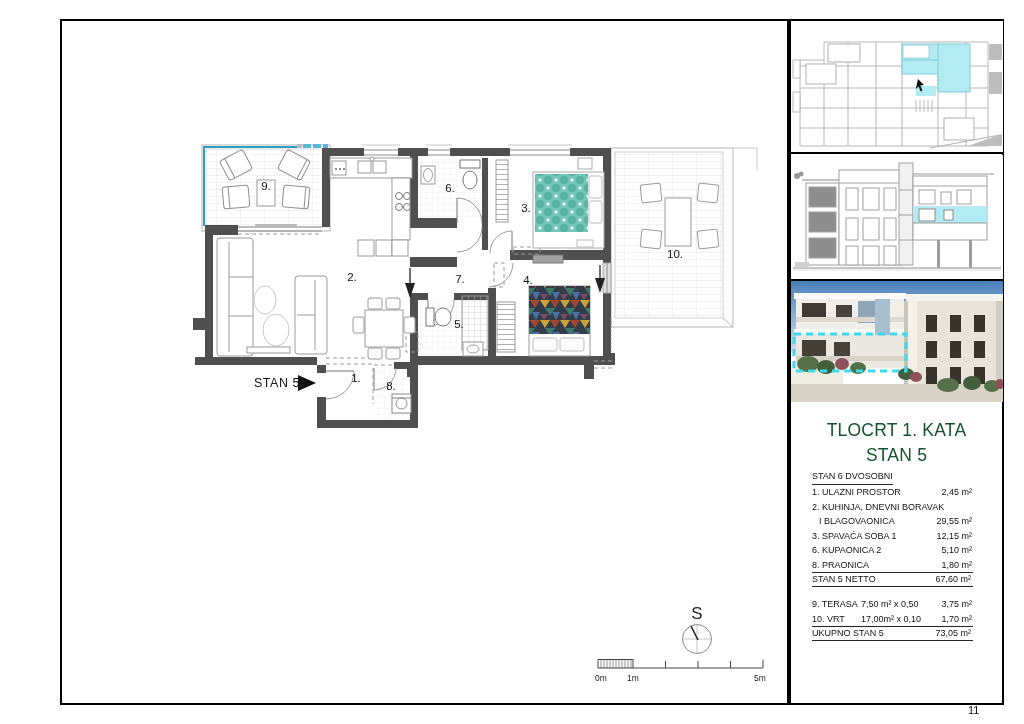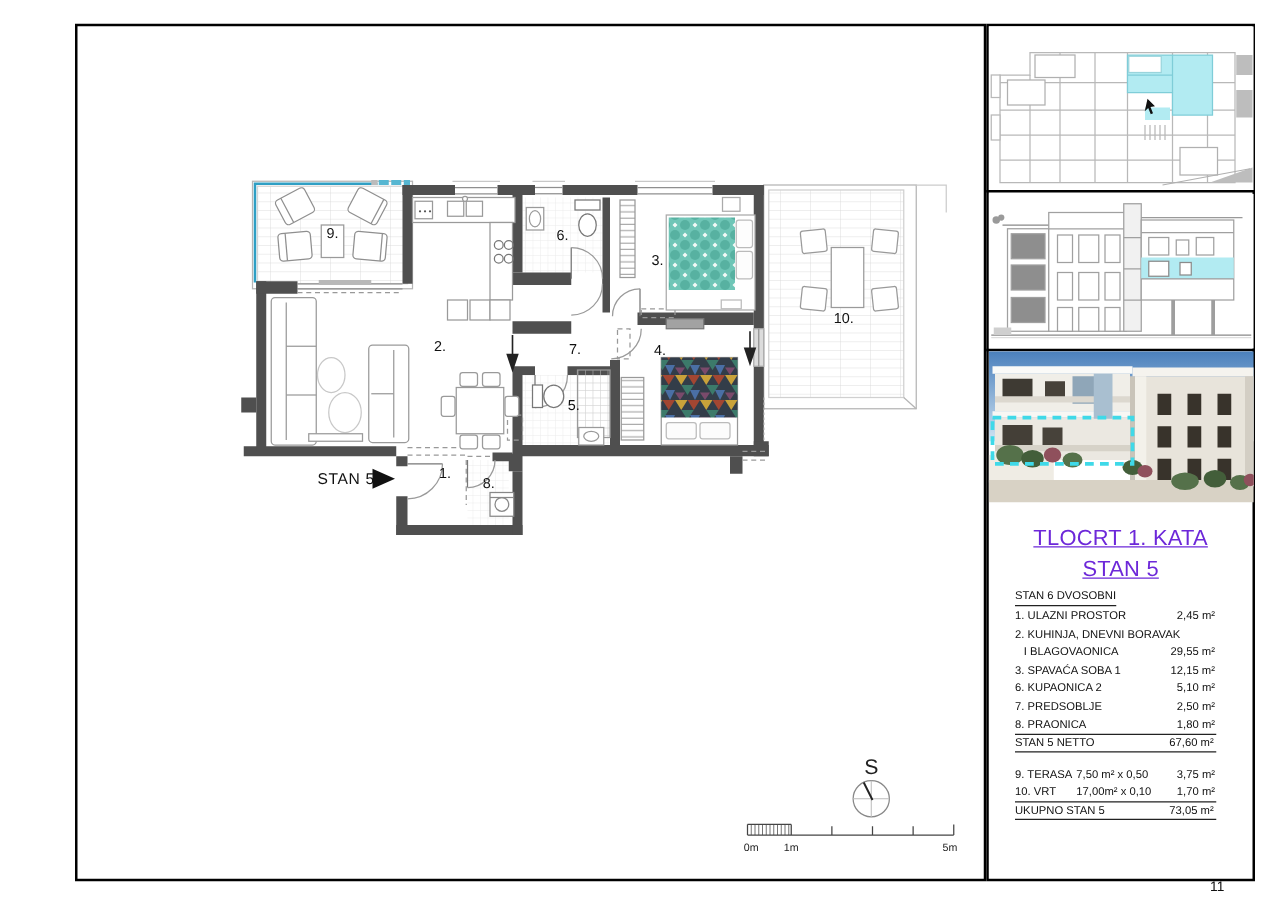--- a/index.html
+++ b/index.html
@@ -4,21 +4,21 @@
 <style>
   html,body{margin:0;padding:0;background:#fff;}
   #page{position:relative;width:1024px;height:724px;background:#fff;overflow:hidden;
         font-family:"Liberation Sans",sans-serif;}
   .sheet-frame{position:absolute;left:60px;top:19px;width:725px;height:682px;border:2px solid #000;background:#fff;}
   .panel-frame{position:absolute;left:789px;top:19px;width:211px;height:682px;border:2px solid #000;background:#fff;}
   .divider{position:absolute;left:789px;width:215px;height:2px;background:#000;}
   .d1{top:152px;} .d2{top:279px;}
   .thumb{position:absolute;}
   #plan-svg{position:absolute;left:0;top:0;width:1024px;height:724px;}
-  .title-block{position:absolute;left:790px;top:418px;width:213px;text-align:center;color:#6d28d9;text-decoration:underline;}
+  .title-block{position:absolute;left:790px;top:418px;width:213px;text-align:center;color:#14532d;}
   .title-block div{font-size:17.5px;line-height:25px;letter-spacing:.2px;}
   .legend{position:absolute;left:789px;top:470px;width:215px;font-size:9px;color:#111;}
   .lheading{height:15px;line-height:13px;margin-left:23px;}
   .lheading span{display:inline-block;border-bottom:1px solid #222;padding-bottom:1px;}
   .lrow{position:relative;height:14.5px;line-height:14.5px;}
   .rl{position:absolute;left:23px;white-space:nowrap;}
   .rl.ind{left:30px;}
   .rc{position:absolute;left:72px;white-space:nowrap;}
   .rv{position:absolute;right:32px;white-space:nowrap;}
   .sumrow{position:relative;height:13px;line-height:13px;margin-left:23px;width:161px;
@@ -521,25 +521,20 @@
     <span class="rl">3. SPAVAĆA SOBA 1</span>
     <span class="rc"></span>
     <span class="rv">12,15 m²</span>
   </div>
         <div class="lrow">
     <span class="rl">6. KUPAONICA 2</span>
     <span class="rc"></span>
     <span class="rv">5,10 m²</span>
   </div>
         <div class="lrow">
-    <span class="rl">7. PREDSOBLJE</span>
-    <span class="rc"></span>
-    <span class="rv">2,50 m²</span>
-  </div>
-        <div class="lrow">
     <span class="rl">8. PRAONICA</span>
     <span class="rc"></span>
     <span class="rv">1,80 m²</span>
   </div>
       </div>
   <div class="sumrow">
     <span class="rl">STAN 5 NETTO</span>
     <span class="rv">67,60 m²</span>
   </div>
   <div id="outdoor-rows">

